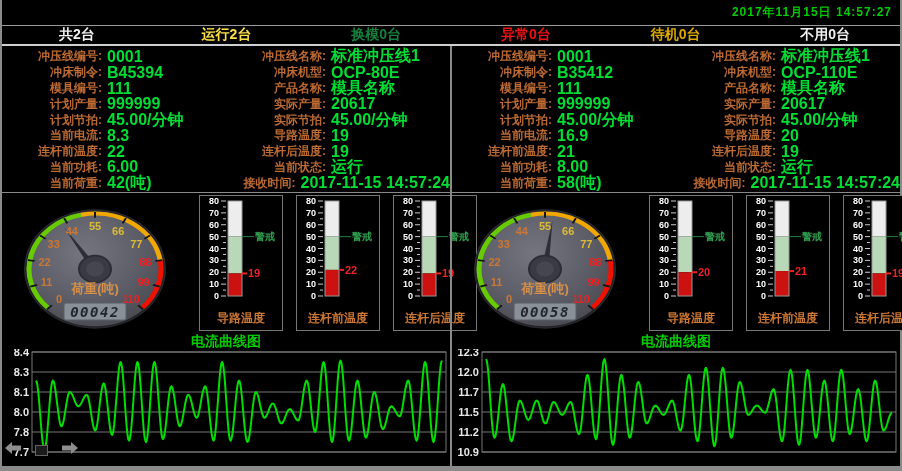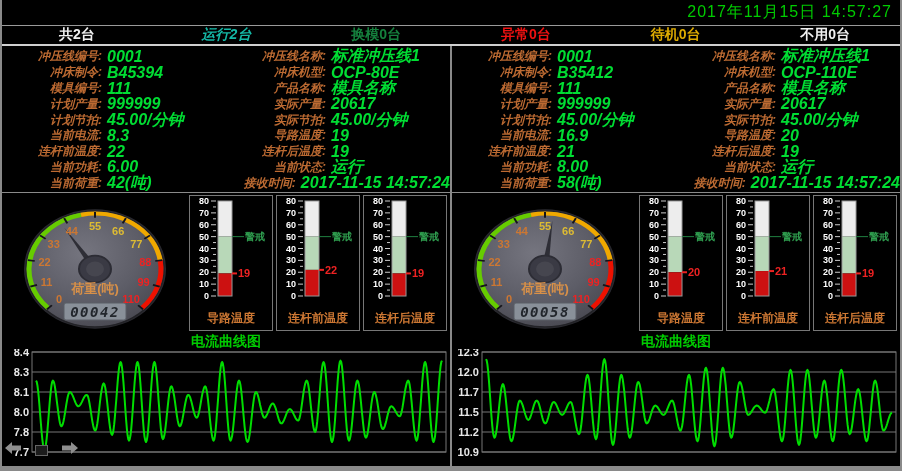--- a/index.html
+++ b/index.html
@@ -4,37 +4,37 @@
 <style>
   * { margin:0; padding:0; box-sizing:border-box; }
   html,body { background:#000; }
   body { width:902px; height:471px; overflow:hidden;
          font-family:"Liberation Sans","DejaVu Sans",sans-serif; }
   .screen { position:relative; width:902px; height:471px; background:#000;
             border-left:2px solid #8a8a8a; border-right:2px solid #8a8a8a;
             border-bottom:5px solid #8a8a8a; }
   .top-bar { height:26px; border-bottom:1px solid #9a9a9a; display:flex;
              align-items:center; justify-content:flex-end; padding-right:8px; background:#000; }
-  .datetime { color:#00cc00; font-size:16px; font-weight:normal; letter-spacing:1px; }
+  .datetime { color:#00cc00; font-size:12px; font-weight:bold; letter-spacing:1px; }
   .status-bar { height:20px; border-bottom:2px solid #cfcfcf; display:flex; align-items:center; }
   .status-item { flex:1; text-align:center; font-size:14px; font-weight:bold; }
   .main { display:flex; height:420px; }
   .half { width:448px; display:flex; flex-direction:column; }
   .half.right { width:450px; border-left:2px solid #8a8a8a; }
   .info-panel { height:147px; border-bottom:1px solid #8a8a8a; display:flex; padding-top:3px; }
-  .info-col { width:50%;font-style:italic; }
+  .info-col { width:50%; }
   .info-row { display:flex; align-items:center; height:15.8px; }
   .info-label { width:100px; text-align:right; color:#bc6a32; font-size:12px;
                 font-weight:bold; white-space:nowrap; }
   .info-value { color:#00dd33; font-size:16px; font-weight:bold; padding-left:5px;
                 white-space:nowrap; }
   .meters-row { height:140px; display:flex; padding:2px 2px 0 2px; }
   .gauge-wrap { width:182px; height:137px; }
   .gauge-wrap svg { width:182px; height:137px; display:block; }
-  .thermo { width:84px; height:136px; border:1px solid #777; margin-left:3px;
+  .thermo { width:84px; height:136px; border:1px solid #777; margin-left:13px;
             background:#000; display:flex; flex-direction:column; align-items:center; }
   .thermo svg { width:82px; height:113px; display:block; }
   .thermo-label { color:#cc7733; font-size:12px; font-weight:bold; margin-top:1px; white-space:nowrap;font-family:Liberation Serif, serif; }
   .chart-section { height:133px; }
   .chart-title { text-align:center; color:#00cc00; font-size:14px; font-weight:bold;
                  height:16px; line-height:16px; }
   .chart-svg { width:448px; height:117px; display:block; }
   .corner-icons { position:absolute; left:2px; top:441px; display:flex; gap:13px;
                   align-items:center; z-index:9; }
   .window-icon-box { width:13px; height:11px; background:#1b1b1b; border:1px solid #666; }
@@ -43,21 +43,21 @@
 <body>
 
 <div class="screen">
 
   <div class="top-bar">
     <span class="datetime">2017年11月15日 14:57:27</span>
   </div>
 
   <div class="status-bar">
     <span class="status-item" style="color: rgb(240, 240, 240);">共2台</span>
-    <span class="status-item" style="color: #14b8a6; font-style: italic;">运行2台</span>
+    <span class="status-item" style="color: #fde047;">运行2台</span>
     <span class="status-item" style="color: #15803d;">换模0台</span>
     <span class="status-item" style="color: rgb(238, 17, 17);">异常0台</span>
     <span class="status-item" style="color: rgb(221, 170, 0);">待机0台</span>
     <span class="status-item" style="color: rgb(240, 240, 240);">不用0台</span>
   </div>
 
   <div class="main">
 
     <div class="half">
       <div class="info-panel">

